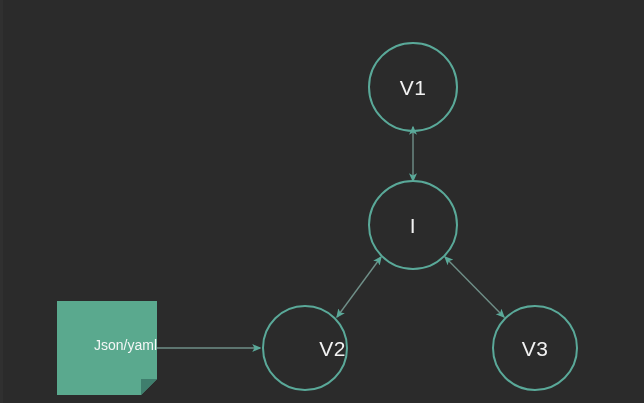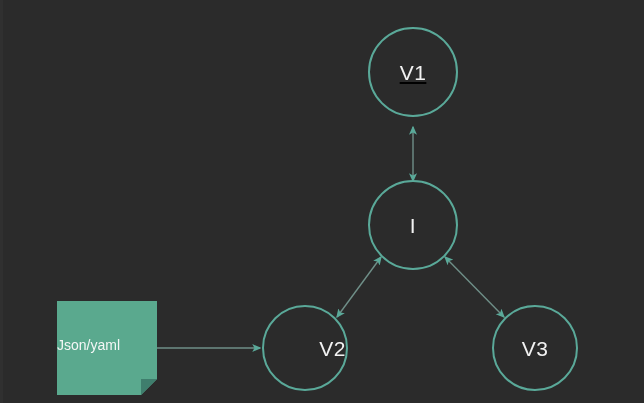--- a/index.html
+++ b/index.html
@@ -37,21 +37,21 @@
     font-size: 21px;
     font-weight: 400;
     letter-spacing: 0.5px;
     line-height: 1;
     user-select: none;
   }
   .note-shape {
     position: absolute;
     display: flex;
     align-items: center;
-    justify-content: flex-start;
+    justify-content: flex-end;
   }
   .note-body {
     position: absolute;
     left: 0;
     top: 0;
     width: 100%;
     height: 100%;
   }
   .note-label {
     position: relative;
@@ -89,21 +89,21 @@
 
     <line x1="413" y1="181" x2="413" y2="127" stroke="#6f8f88" stroke-width="1.4" marker-start="url(#arrow-start)" marker-end="url(#arrow-end)"></line>
 
     <line x1="381" y1="257" x2="337" y2="317" stroke="#6f8f88" stroke-width="1.4" marker-start="url(#arrow-start)" marker-end="url(#arrow-end)"></line>
 
     <line x1="445" y1="257" x2="504" y2="317" stroke="#6f8f88" stroke-width="1.4" marker-start="url(#arrow-start)" marker-end="url(#arrow-end)"></line>
 
     <line x1="157" y1="348" x2="260" y2="348" stroke="#6f8f88" stroke-width="1.4" marker-end="url(#arrow-end)"></line>
   </svg>
 
-  <div class="node-circle" style="left:368px; top:27px; width:90px; height:90px;text-decoration:underline;">
+  <div class="node-circle" style="left:368px; top:42px; width:90px; height:90px;">
     <span class="node-label">V1</span>
   </div>
 
   <div class="node-circle" style="left:368px; top:180px; width:90px; height:90px;">
     <span class="node-label">I</span>
   </div>
 
   <div class="node-circle" style="left:262px; top:305px; width:86px; height:86px;justify-content:flex-end;">
     <span class="node-label">V2</span>
   </div>

